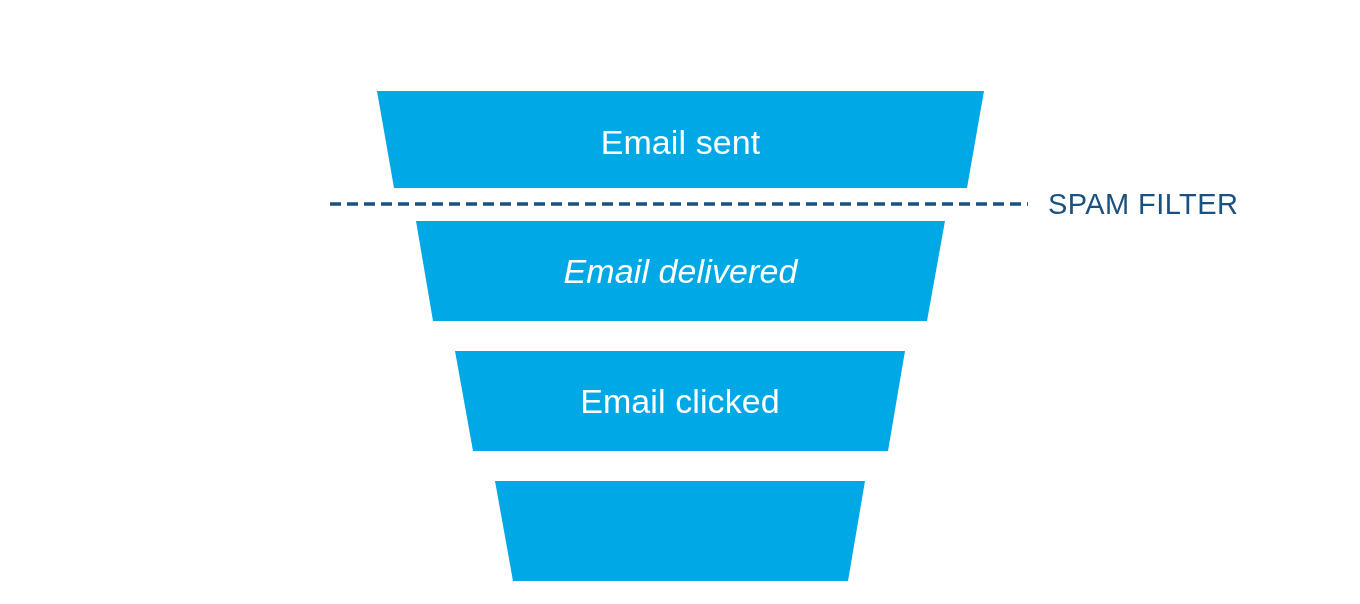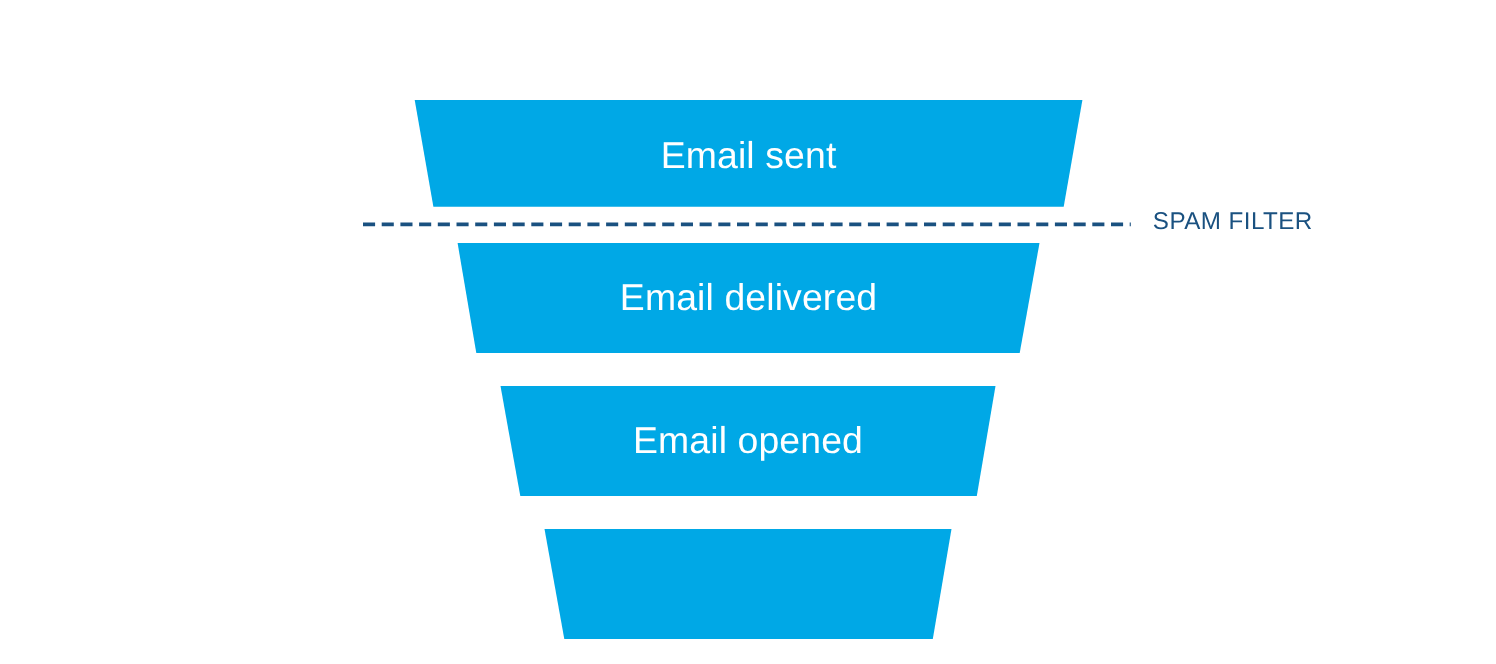--- a/index.html
+++ b/index.html
@@ -37,21 +37,21 @@
     font-weight: 400;
     letter-spacing: 0.1px;
     line-height: 1;
     white-space: nowrap;
     pointer-events: none;
     user-select: none;
   }
   .divider-caption {
     position: absolute;
     font-family: "Liberation Sans", sans-serif;
-    font-size: 22px;
+    font-size: 29px;
     font-weight: 400;
     letter-spacing: 0.4px;
     line-height: 1;
     white-space: nowrap;
     color: #1a5180;
   }
 </style>
 </head>
 <body>
 
@@ -65,20 +65,20 @@
 
     <polygon points="416,188 945,188 927,288 433,288" fill="#00a8e6"></polygon>
 
     <polygon points="455,318 905,318 888,418 473,418" fill="#00a8e6"></polygon>
 
     <polygon points="495,448 865,448 848,548 513,548" fill="#00a8e6"></polygon>
   </svg>
 
   <div class="stage-label" style="left:377px; top:92px; width:607px;">Email sent</div>
 
-  <div class="stage-label" style="left:416px; top:221px; width:529px;">Email delivered</div>
+  <div class="stage-label" style="left:416px; top:221px; width:529px;font-style:italic;">Email delivered</div>
 
-  <div class="stage-label" style="left:455px; top:351px; width:450px;">Email opened</div>
+  <div class="stage-label" style="left:455px; top:351px; width:450px;">Email clicked</div>
 
 
   <div class="divider-caption" style="left:1048px; top:157px;">SPAM FILTER</div>
 
 </div>
 
 </body></html>

